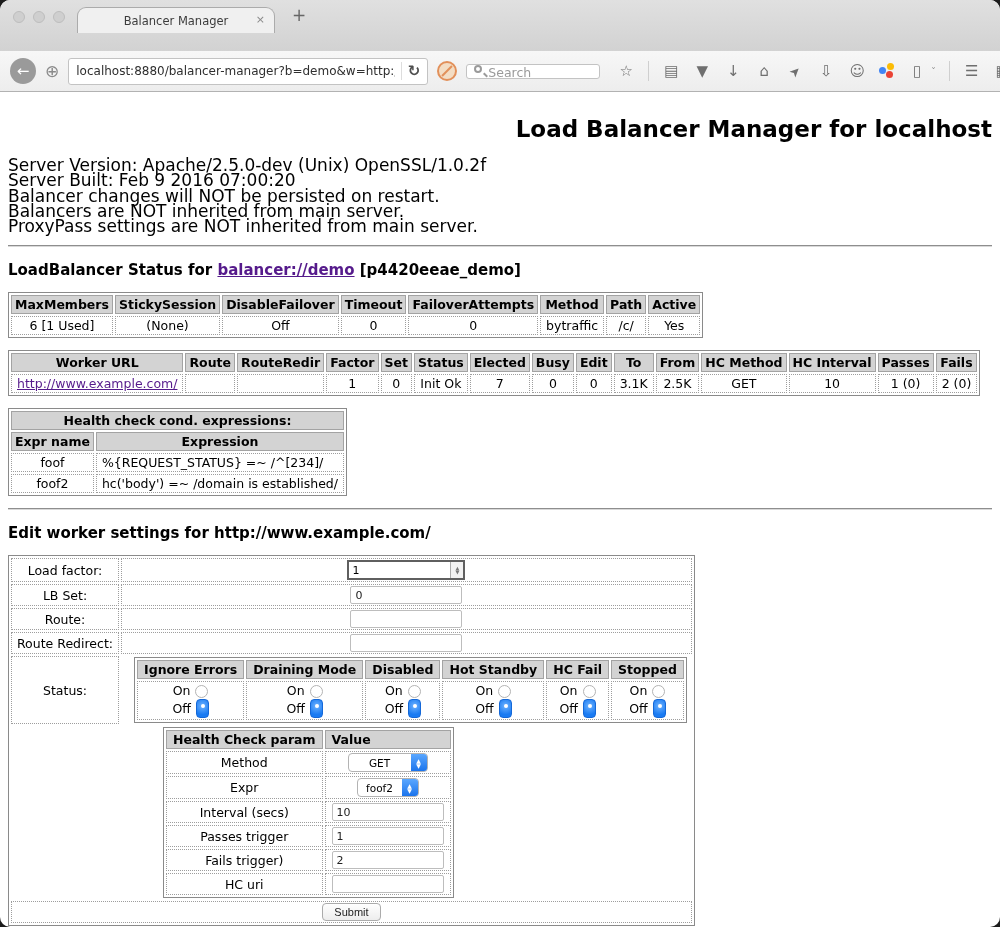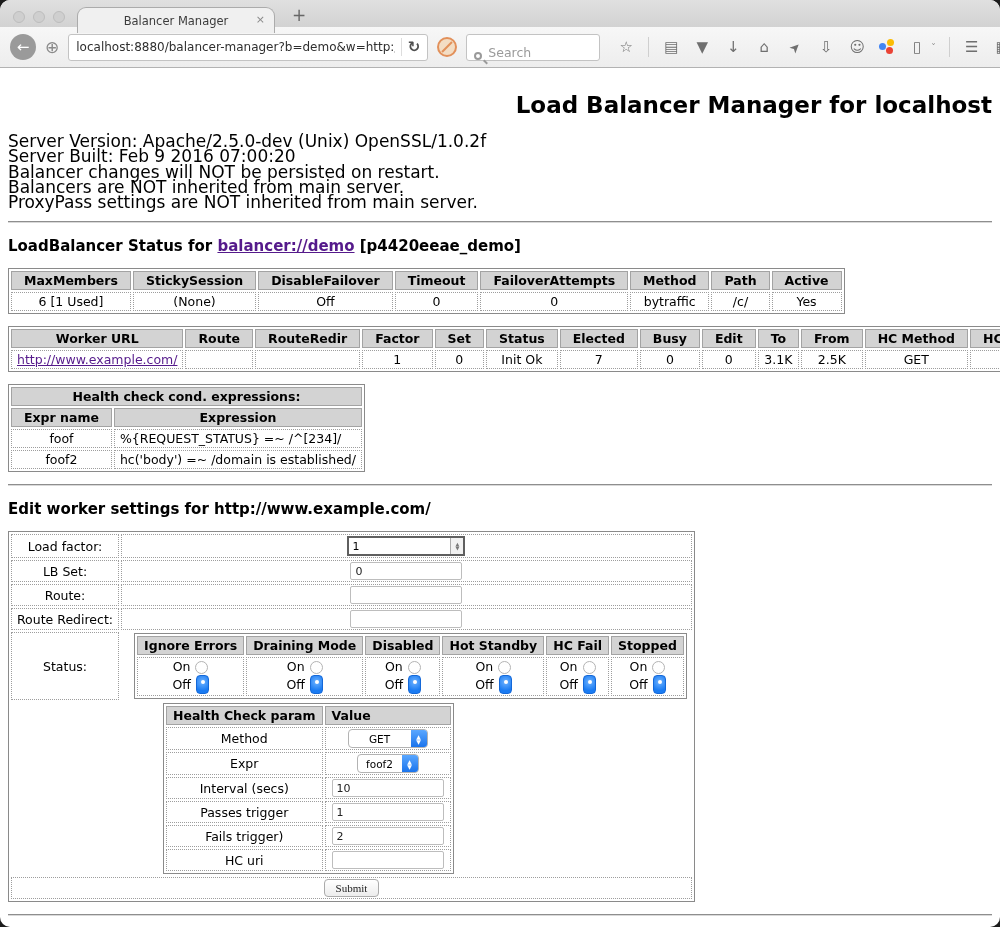--- a/index.html
+++ b/index.html
@@ -1,21 +1,21 @@
 <!DOCTYPE html>
 <html><head>
 <meta charset="utf-8">
 <style>
   * { margin:0; padding:0; box-sizing:border-box; }
   html,body { background:#1c1c1c; font-family:"DejaVu Sans", sans-serif; }
   .window { position:relative; width:1000px; height:927px; margin:0 auto;
             border-radius:10px; overflow:hidden; background:#fff; }
 
   
-  .tabbar { position:relative; height:27px;
+  .tabbar { position:relative; height:51px;
             background:linear-gradient(#e0e0e0,#d2d2d2); }
   .lights { position:absolute; left:13px; top:11px; display:flex; gap:8px; }
   .light { width:12px; height:12px; border-radius:50%;
            background:#cfcfcf; border:1px solid #bdbdbd; }
   .tab { position:absolute; left:77px; top:7px; width:198px; height:26px;
          background:#f0f0f0; border:1px solid #ababab; border-bottom:none;
          border-radius:9px 9px 0 0; display:flex; align-items:center;
          justify-content:center; }
   .tab-title { font-size:11.5px; color:#3c3c3c; }
   .tab-close { position:absolute; right:9px; top:5px; font-size:11px; color:#8a8a8a; cursor:default; }
@@ -30,22 +30,22 @@
   .globe { color:#8a8a8a; font-size:17px; flex:none; }
   .urlbox { width:360px; height:27px; background:#fff; border:1px solid #c3c3c3;
             border-radius:3px; display:flex; align-items:center; padding:0 7px; flex:none; }
   .urltext { flex:1; font-size:12px; color:#2f2f2f; white-space:nowrap; overflow:hidden; }
   .urlsep { width:1px; height:18px; background:#ddd; margin:0 6px; }
   .reload { color:#4f4f4f; font-size:15px; font-weight:bold; }
   .blocked { width:20px; height:20px; border-radius:50%; background:#f3ddc4;
              border:2px solid #e2905a; position:relative; flex:none; }
   .blocked::after { content:""; position:absolute; left:1px; top:7px; width:14px; height:2px;
                     background:#e2905a; transform:rotate(-45deg); }
-  .searchbox { width:134px; height:27px; background:#fff; border:1px solid #c3c3c3;
-               border-radius:3px; display:flex; align-items:flex-end; padding:0 7px;
+  .searchbox { width:134px; height:15px; background:#fff; border:1px solid #c3c3c3;
+               border-radius:3px; display:flex; align-items:flex-start; padding:0 7px;
                gap:6px; flex:none; }
   .mag { width:8px; height:8px; border:2px solid #9a9a9a; border-radius:50%;
          position:relative; flex:none; }
   .mag::after { content:""; position:absolute; left:7px; top:7px; width:5px; height:2px;
                 background:#9a9a9a; transform:rotate(45deg); }
   .searchph { font-size:12.5px; color:#9a9a9a; }
   .iconrow { display:flex; align-items:center; gap:13px; color:#6f6f6f;
              font-size:15px; margin-left:8px; }
   .tb-ic { width:18px; text-align:center; }
   .plane { display:inline-block; transform:rotate(-45deg); font-size:13px; }
@@ -62,21 +62,21 @@
   h1 { font-size:23px; font-weight:bold; margin:24px 0 16px;text-align:right; }
   .infoline { font-size:17px; line-height:15.3px; }
   hr { border:none; height:2px; margin:11px 0;
        background:#fff; border-top:1px solid #8e8e8e; border-bottom:1px solid #d9d9d9; }
   h3 { font-size:15px; font-weight:bold; margin:14px 0 13px; }
   a.plink { color:#551a8b; text-decoration:underline;margin-top:10px; }
 
   table.dt { border-collapse:separate; border-spacing:2px;
              border:1px solid #8a8a8a; background:#fff; margin:3px 0 12px; }
   table.dt th { background:#d3d3d3; border:1px solid #a3a3a3; font-size:12.5px;
-                font-weight:bold; padding:1px 12px; height:17px; white-space:nowrap; }
+                font-weight:bold; padding:1px 3px; height:17px; white-space:nowrap; }
   table.dt td { border:1px dotted #9d9d9d; font-size:12.5px; padding:1px 5px;
                 height:17px; text-align:center; white-space:nowrap; }
   td.lft { text-align:left !important; }
 
   
   table.form { width:565px; }
   td.flabel { width:98px;margin-top:17px; }
   .inp { width:112px; height:18px; border:1px solid #bdbdbd; border-radius:2px;
          font-size:11px; font-family:"DejaVu Sans",sans-serif; padding:1px 4px; color:#222; }
   .numwrap { display:inline-flex; width:118px; height:20px; border:2px solid #5f5f5f;
@@ -100,21 +100,21 @@
   .radio.sel::after { content:""; position:absolute; left:4px; top:4px; width:4px;
                       height:4px; background:#fff; border-radius:50%; }
   .sel { display:inline-flex; align-items:center; height:19px; border:1px solid #b3b3b3;
          border-radius:4px; background:#fff; overflow:hidden; vertical-align:middle; }
   .sel-label { flex:1; font-size:10.5px; padding:0 6px; text-align:center; }
   .sel-btn { width:16px; align-self:stretch; background:linear-gradient(#5aa7ff,#1b74ec);
              color:#fff; display:flex; flex-direction:column; align-items:center;
              justify-content:center; font-size:6px; line-height:5px; }
   .w-get { width:80px; } .w-expr { width:62px; }
   .submitrow { text-align:center; }
-  .btn { font-family:Liberation Serif, serif; font-size:11px; color:#222;
+  .btn { font-family:Liberation Sans, sans-serif; font-size:11px; color:#222;
          background:linear-gradient(#fff,#ededed); border:1px solid #ababab;
          border-radius:4px; padding:2px 11px; }
 </style>
 </head>
 <body>
 
 <div class="window">
 
   <div class="tabbar">
     <div class="lights">

